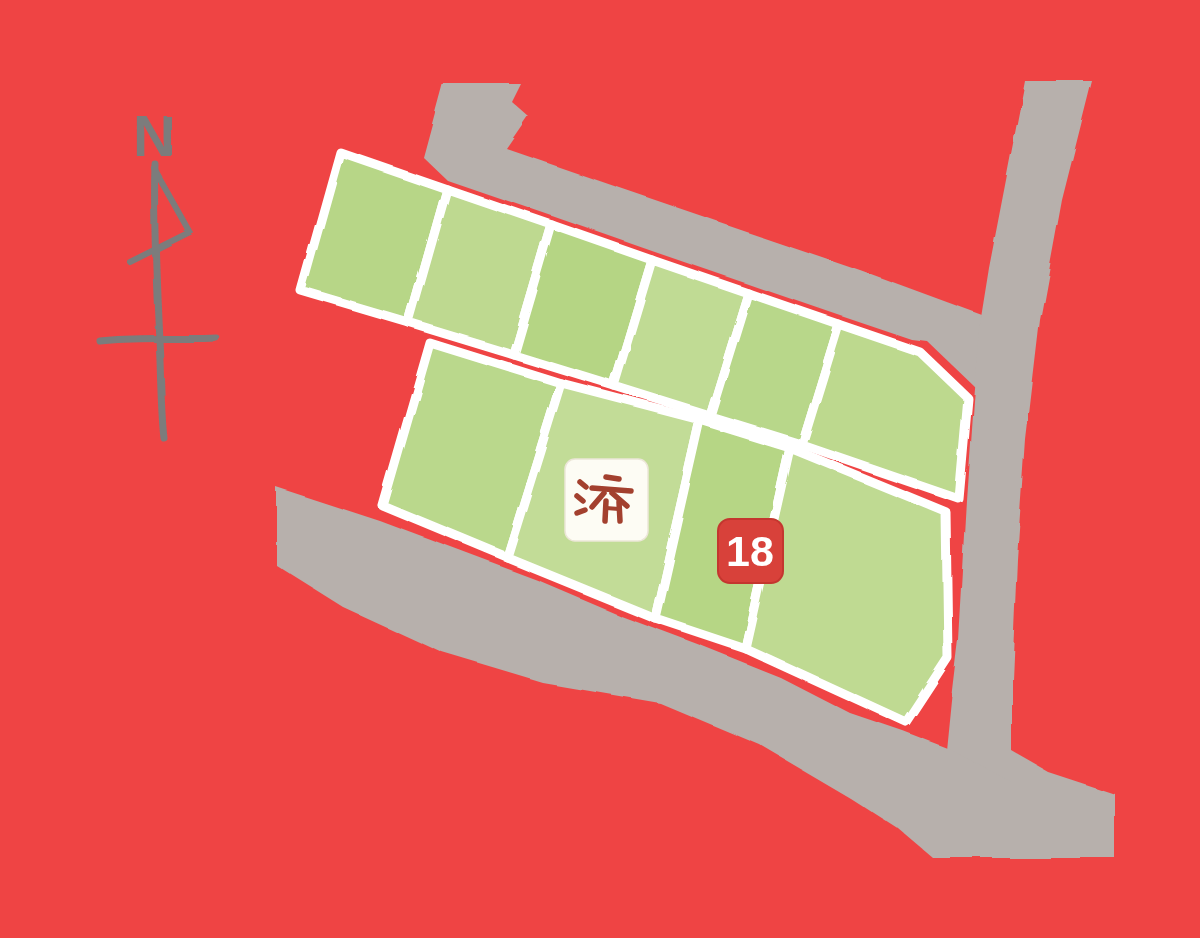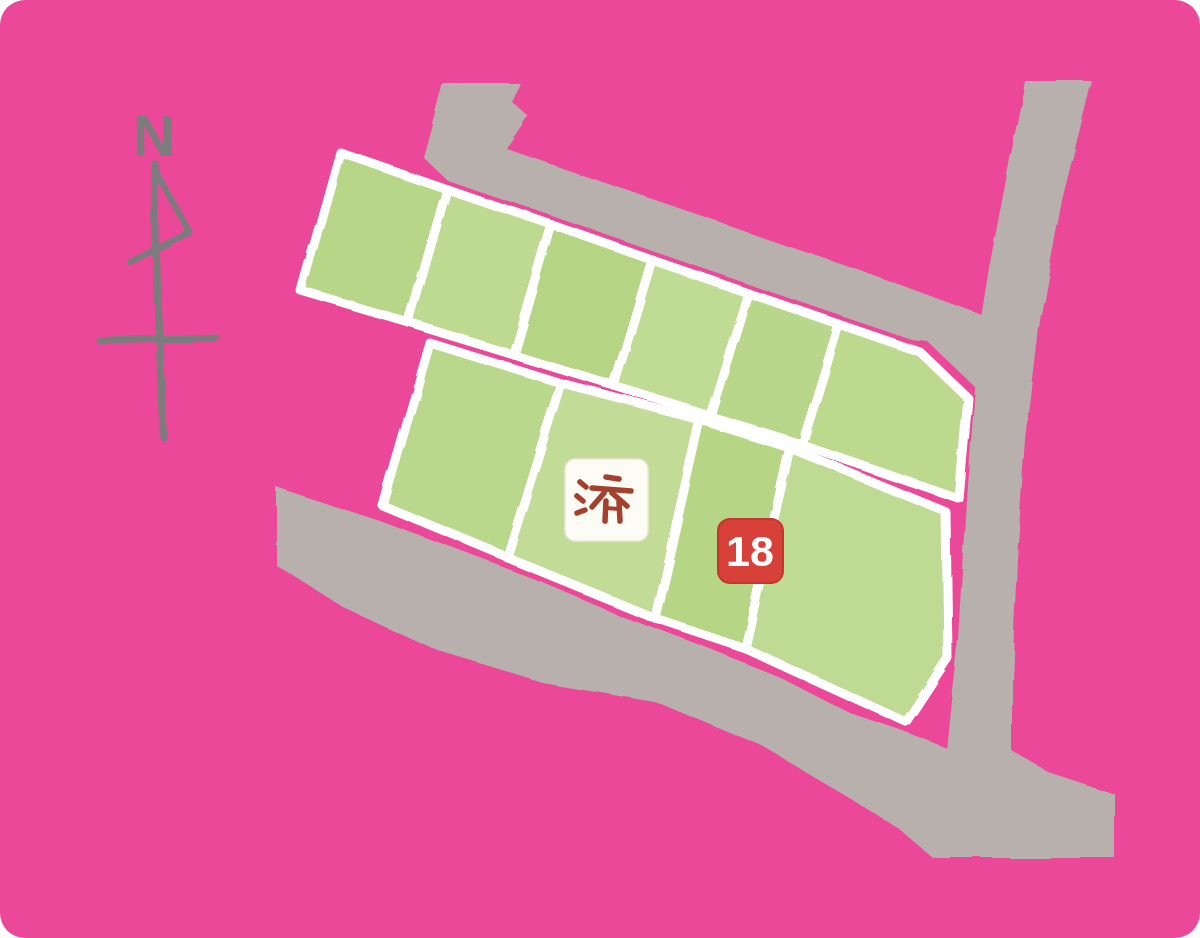--- a/index.html
+++ b/index.html
@@ -4,24 +4,23 @@
 <style>
   html, body {
     margin: 0;
     padding: 0;
     background: #ffffff;
   }
   .stage {
     position: relative;
     width: 1200px;
     height: 938px;
-    background: #ec4899;
+    background: #ef4444;
     overflow: hidden;
     font-family: "Liberation Sans", sans-serif;
-    border-radius: 25px;
   }
   svg { display: block; }
   .badge-text {
     font-family: "Liberation Sans", sans-serif;
     font-weight: bold;
   }
 </style>
 </head>
 <body>
 

